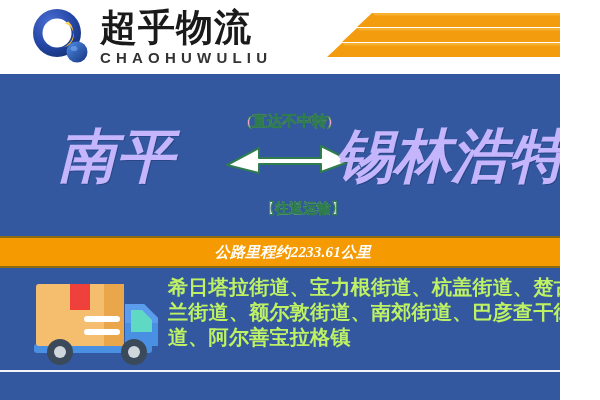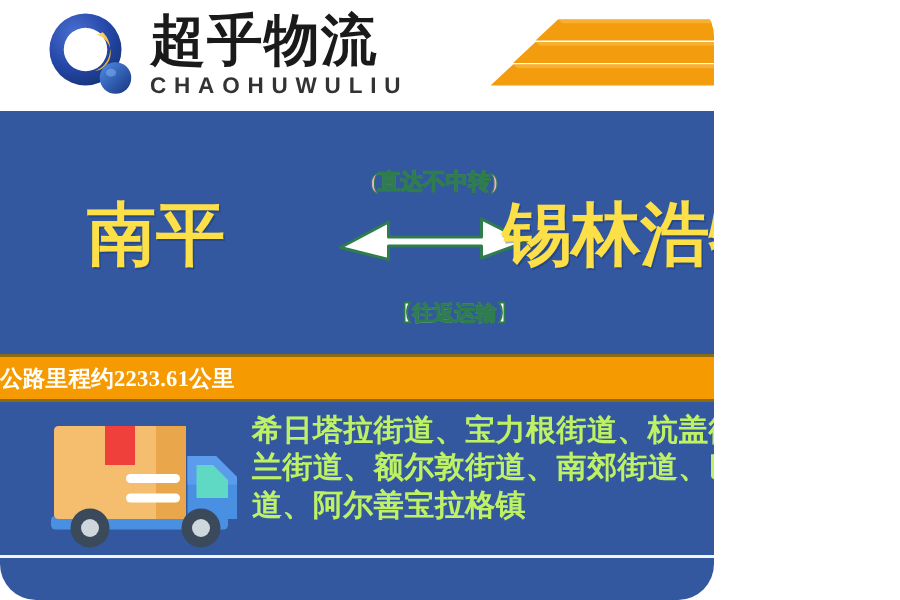--- a/index.html
+++ b/index.html
@@ -5,25 +5,24 @@
   html, body {
     margin: 0;
     padding: 0;
     background: #ffffff;
   }
   body {
     font-family: "Liberation Serif", "DejaVu Serif", serif;
   }
   #poster {
     position: relative;
-    width: 476px;
+    width: 560px;
     height: 400px;
     overflow: hidden;
     background: #ffffff;
-    border-radius: 24px;
   }
 
   
   .header {
     position: absolute;
     left: 0; top: 0;
     width: 600px; height: 74px;
     background: #ffffff;
   }
   .logo-mark {
@@ -64,25 +63,26 @@
   .route-panel {
     position: absolute;
     left: 0; top: 74px;
     width: 600px; height: 162px;
     background: #33589f;
   }
   .city {
     position: absolute;
     font-family: "Liberation Serif", "DejaVu Serif", serif;
     font-weight: bold;
-    color: #fde047;
-    font-size: 46px;
+    color: #c4b5fd;
+    font-size: 58px;
     line-height: 54px;
     white-space: nowrap;
     text-shadow: 1px 1px 0 rgba(20,40,90,0.35);
+    font-style: italic;
   }
   .city-origin { left: 58px; top: 56px; }
   .city-dest   { left: 335px; top: 56px; }
 
   .arrow-zone {
     position: absolute;
     left: 225px; top: 38px;
     width: 130px; height: 100px;
   }
   .arrow-note-top {
@@ -131,21 +131,22 @@
   }
   .info-bar-rule.top { top: 0; }
   .info-bar-rule.bottom { top: 30px; }
   .info-bar {
     position: absolute;
     left: 0; top: 2px;
     width: 600px; height: 28px;
     background: #f59a00;
     display: flex;
     align-items: center;
-    justify-content: space-between;
+    justify-content: center;
+    font-style: italic;
   }
   .info-bar-text {
     font-family: "Liberation Serif", "DejaVu Serif", serif;
     font-weight: bold;
     font-size: 15px;
     color: #ffffff;
     white-space: nowrap;
     letter-spacing: 0.2px;
   }
   .info-gap { display: inline-block; width: 14px; }

